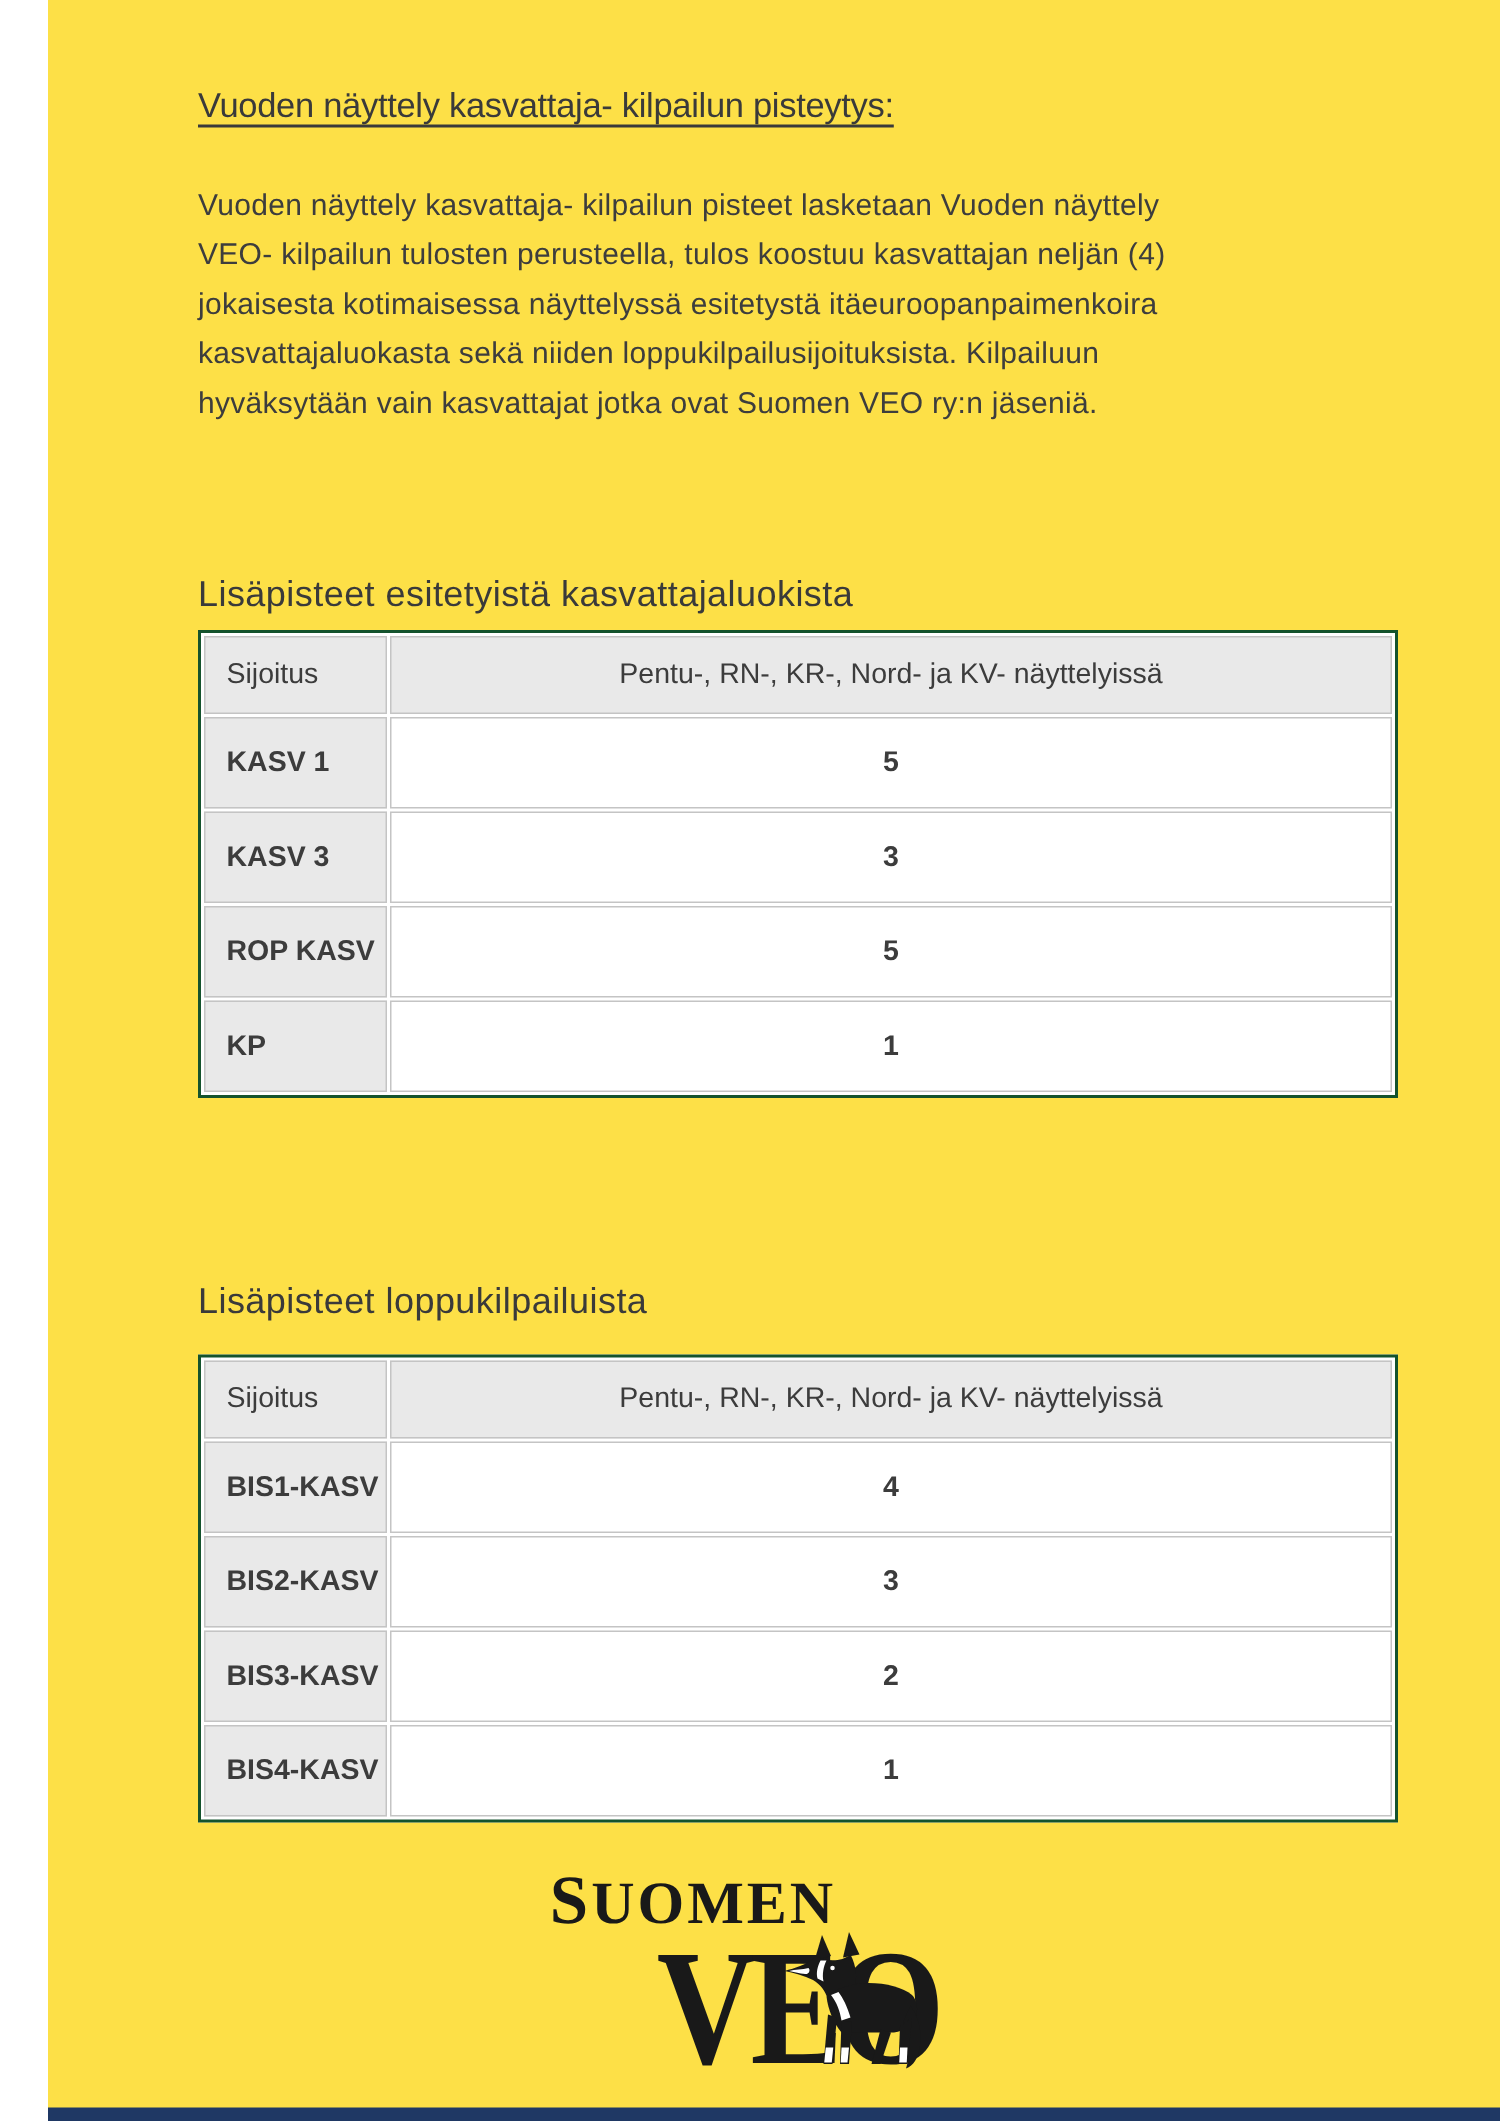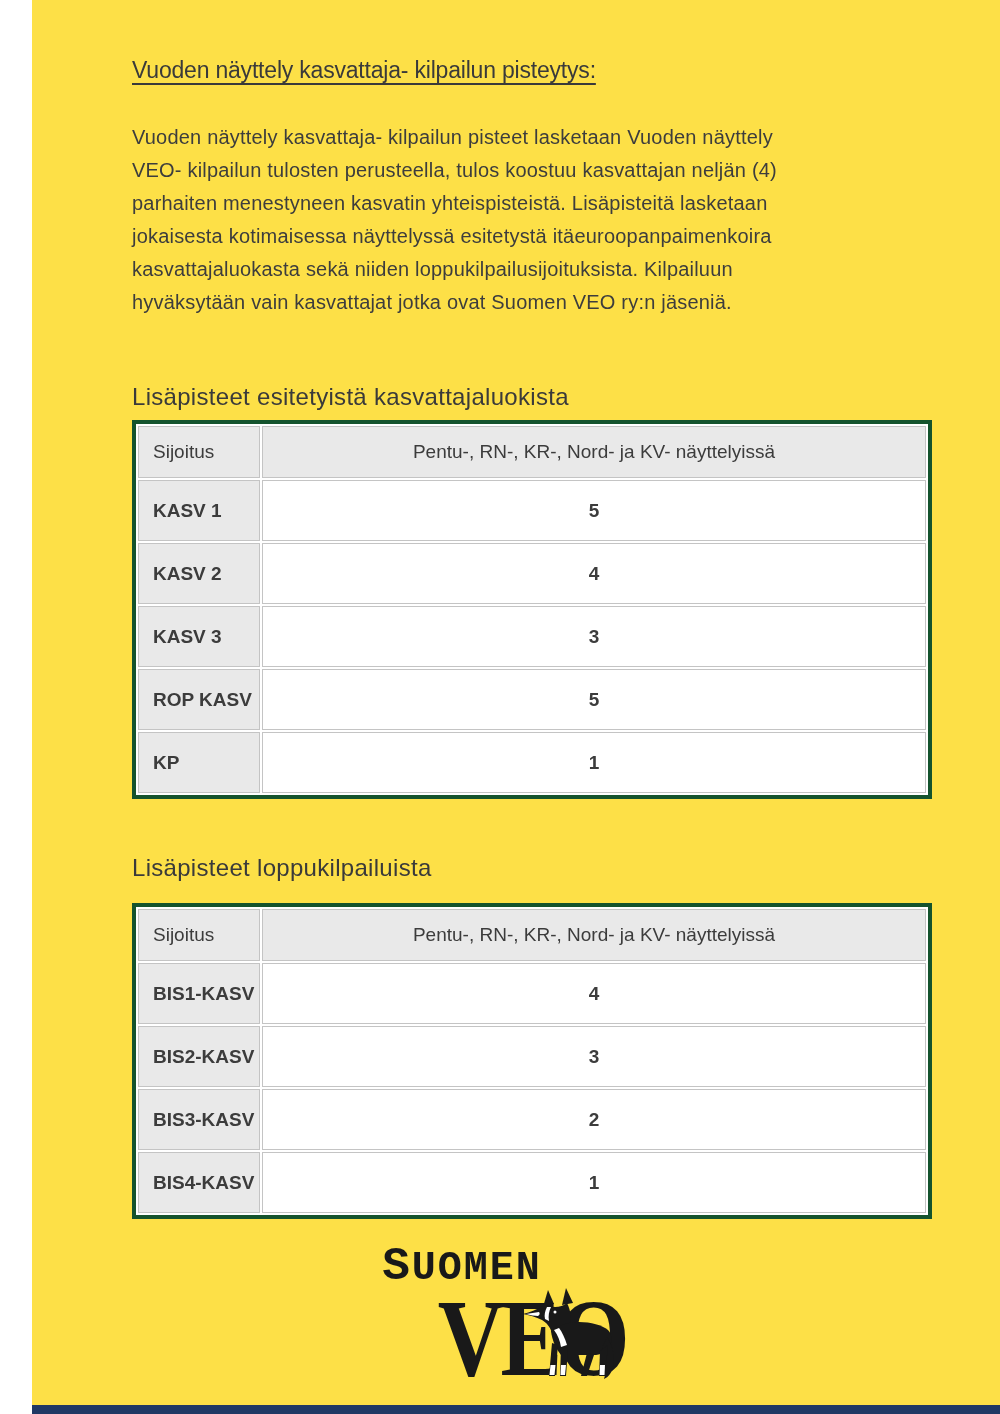--- a/index.html
+++ b/index.html
@@ -18,36 +18,36 @@
   }
   .section-heading {
     position:absolute; left:100px; margin:0;
     font-size:24px; font-weight:400; letter-spacing:0.3px; color:#3a3a3a;
   }
   .heading-1 { top:383px; }
   .heading-2 { top:854px; }
   table.points {
     position:absolute; left:100px; width:800px;
     border-collapse:separate; border-spacing:2px; table-layout:fixed;
-    background:#ffffff; border:4px solid #14532d;
+    background:#ffffff; border:2px solid #14532d;
   }
   .table-1 { top:420px; }
   .table-2 { top:903px; }
   .points th, .points td {
     border:1px solid #c4c4c4; font-weight:400; font-size:19px; color:#3c3c3c;
     vertical-align:middle;
   }
   .points th { height:48px; background:#e9e9e9; }
   .points td { height:57px;font-weight:bold; }
   .col-sijoitus { width:105px; text-align:left; padding-left:14px; background:#e9e9e9; }
   .col-points  { text-align:center; }
   td.col-points { background:#ffffff; }
   .logo-suomen {
     position:absolute; top:1247px; left:0; width:860px; text-align:center;
-    font-family:Liberation Mono, monospace; font-size:40px; line-height:40px;
+    font-family:Liberation Serif, serif; font-size:40px; line-height:40px;
     font-weight:700; letter-spacing:2px; color:#191919;
   }
   .logo-suomen::first-letter { font-size:46px; }
   .logo-veo {
     position:absolute; top:1283px; left:0; width:1000px; text-align:center;
     font-family:"Liberation Serif", serif; font-size:110px; line-height:110px;
     font-weight:700; color:#191919;
   }
   .veo-inner { display:inline-block; transform:scaleX(0.84); transform-origin:center top; letter-spacing:-5px; }
   .dog-svg { position:absolute; left:487px; top:1285px; z-index:3; }
@@ -56,41 +56,36 @@
 </head>
 <body>
 
 <div class="page">
 
   <h1 class="doc-title">Vuoden näyttely kasvattaja- kilpailun pisteytys:</h1>
 
   <div class="intro">
     <div>Vuoden näyttely kasvattaja- kilpailun pisteet lasketaan Vuoden näyttely</div>
     <div>VEO- kilpailun tulosten perusteella, tulos koostuu kasvattajan neljän (4)</div>
-    <div>parhaiten menestyneen kasvatin yhteispisteistä. Lisäpisteitä lasketaan</div>
     <div>jokaisesta kotimaisessa näyttelyssä esitetystä itäeuroopanpaimenkoira</div>
     <div>kasvattajaluokasta sekä niiden loppukilpailusijoituksista. Kilpailuun</div>
     <div>hyväksytään vain kasvattajat jotka ovat Suomen VEO ry:n jäseniä.</div>
   </div>
 
   <h2 class="section-heading heading-1">Lisäpisteet esitetyistä kasvattajaluokista</h2>
 
   <table class="points table-1">
     <tbody>
         <tr>
       <th class="col-sijoitus">Sijoitus</th>
       <th class="col-points">Pentu-, RN-, KR-, Nord- ja KV- näyttelyissä</th>
     </tr>
     <tr>
       <td class="col-sijoitus">KASV 1</td>
       <td class="col-points">5</td>
-    </tr>
-    <tr>
-      <td class="col-sijoitus">KASV 2</td>
-      <td class="col-points">4</td>
     </tr>
     <tr>
       <td class="col-sijoitus">KASV 3</td>
       <td class="col-points">3</td>
     </tr>
     <tr>
       <td class="col-sijoitus">ROP KASV</td>
       <td class="col-points">5</td>
     </tr>
     <tr>

